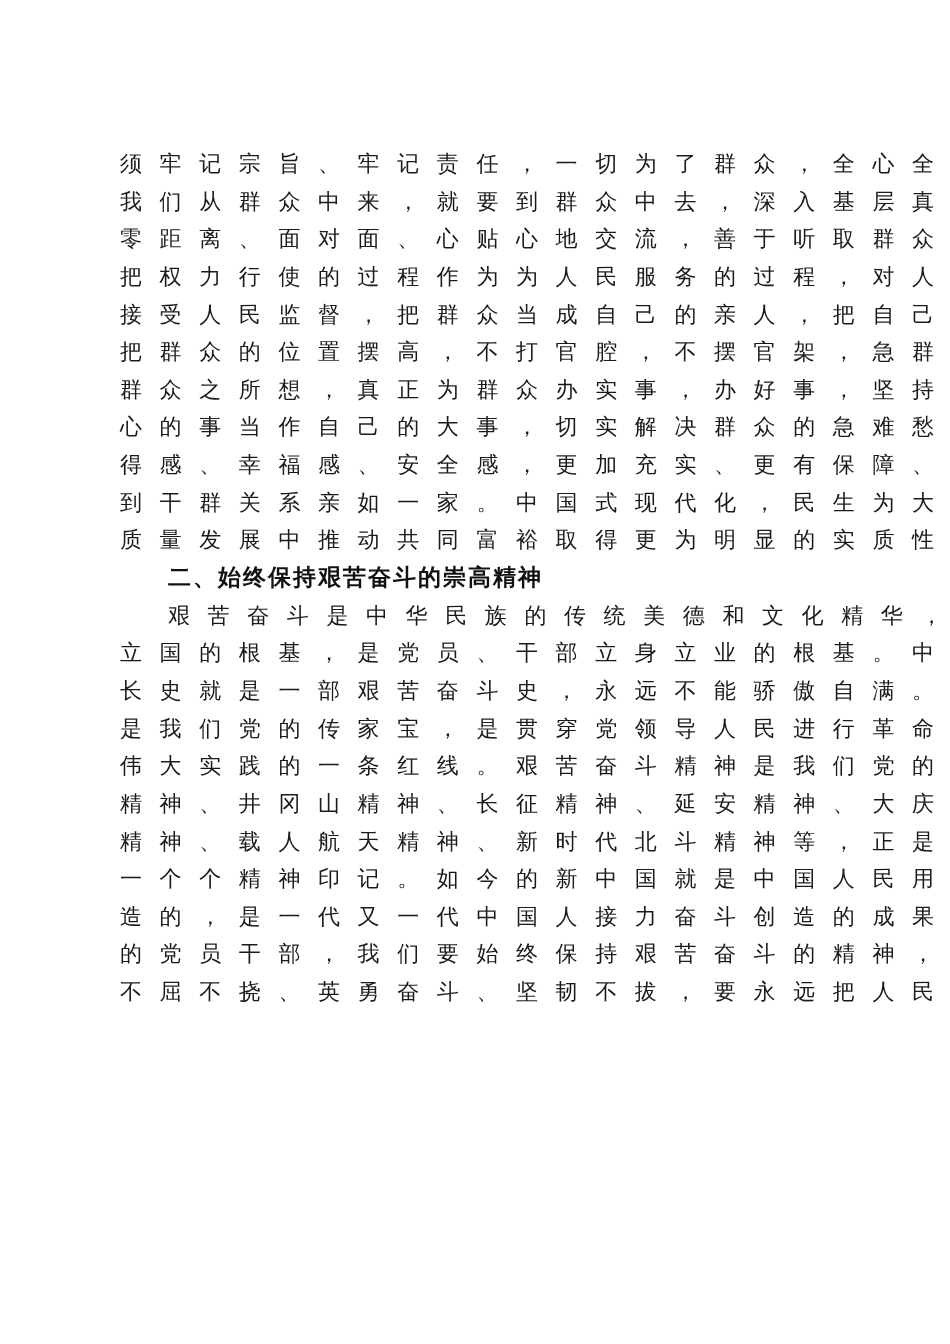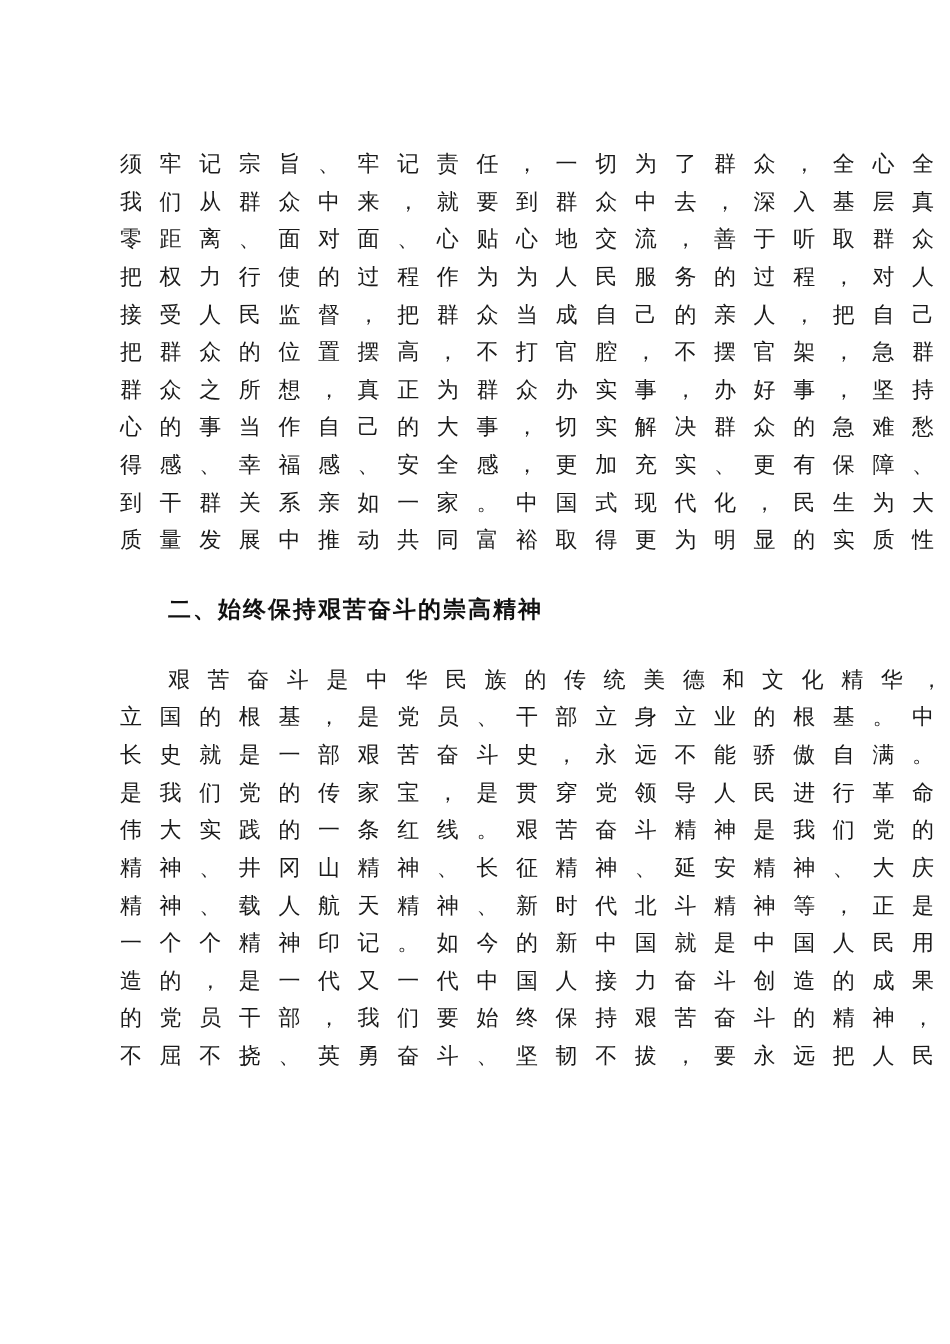--- a/index.html
+++ b/index.html
@@ -10,21 +10,21 @@
   }
   .content {
     position: absolute; left: 120px; top: 145px; width: 720px;
   }
   .line {
     height: 37.65px; line-height: 37.65px;
     font-family: "DejaVu Serif", "Liberation Serif", serif;
     font-size: 22px; color: #1a1a1a;
     white-space: nowrap; letter-spacing: 17.6px;
   }
-  .indent { padding-left: 48px; margin-top: 32px; }
+  .indent { padding-left: 48px; }
   .heading {
     font-family: "DejaVu Sans", "Liberation Sans", sans-serif;
     font-weight: bold; letter-spacing: 2px; font-size: 23px; color: #111;
   }
 </style>
 </head>
 <body>
 
 <div class="page">
   <div class="content">

